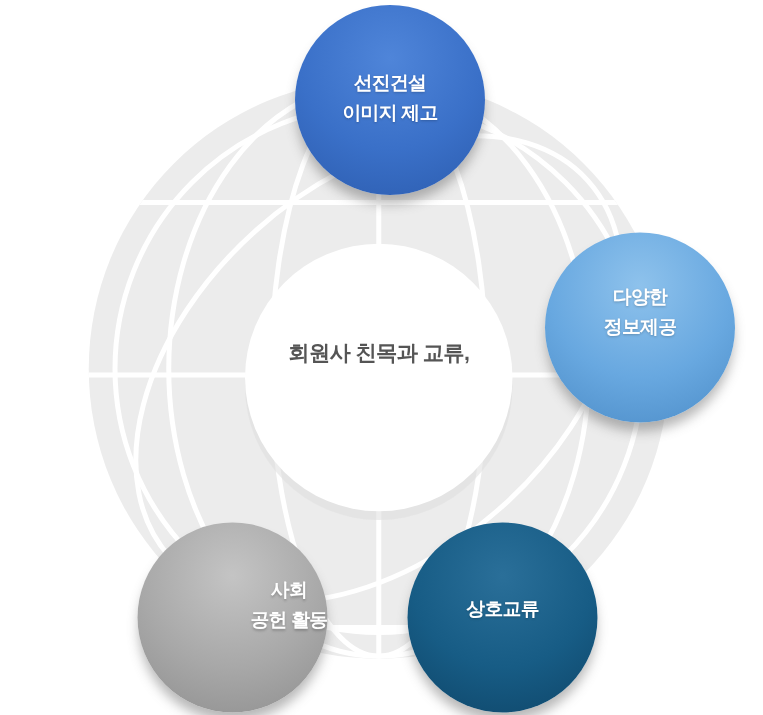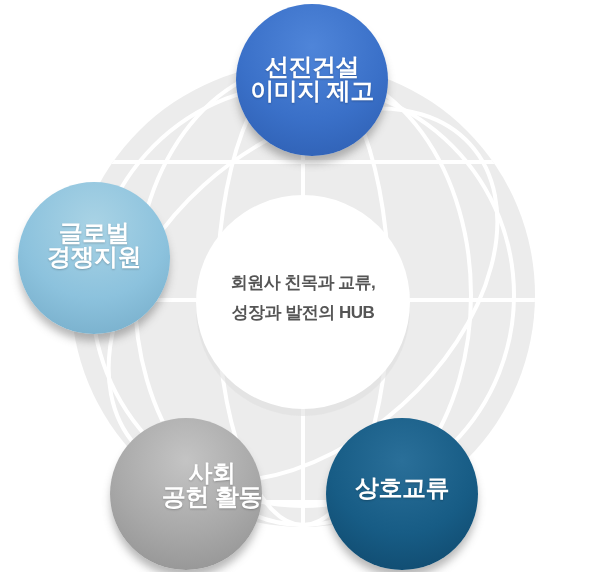--- a/index.html
+++ b/index.html
@@ -28,21 +28,21 @@
   .node{
     position:absolute;
     width:152px;height:152px;
     border-radius:50%;
     display:flex;align-items:center;justify-content:center;
     text-align:center;
     box-shadow:0 8px 9px -1px rgba(95,95,95,0.45);
   }
   .node .label{
     color:#ffffff;
-    font-size:24px;font-weight:bold;
+    font-size:15px;font-weight:bold;
     line-height:24px;
     letter-spacing:-0.5px;
     text-shadow:0 1px 2px rgba(0,0,0,0.22);
   }
   .node .label span{display:block;}
 
   .node-top{
     left:236px;top:4px;
     background:radial-gradient(circle at 50% 28%, #4f85d9 0%, #3a70c8 55%, #2c5cae 100%);
   }
@@ -94,37 +94,36 @@
       <ellipse cx="303" cy="295" rx="86" ry="230"></ellipse>
       <ellipse cx="303" cy="295" rx="168" ry="230"></ellipse>
       <ellipse cx="303" cy="295" rx="225" ry="148" transform="rotate(-42 303 295)"></ellipse>
     </g>
     <circle cx="303" cy="309" r="107" fill="#dedede" opacity="0.55"></circle>
     <circle cx="303" cy="302" r="107" fill="#ffffff"></circle>
   </svg>
 
   <div class="center-text">
     <span>회원사 친목과 교류,</span>
-    <span>성장과 발전의 HUB</span>
   </div>
 
   <div class="node node-top">
     <div class="label">
       <span>선진건설</span>
       <span>이미지 제고</span>
     </div>
   </div>
 
-  <div class="node node-left">
+
+  <div class="node node-right">
     <div class="label">
-      <span>글로벌</span>
-      <span>경쟁지원</span>
+      <span>다양한</span>
+      <span>정보제공</span>
     </div>
   </div>
-
 
   <div class="node node-bottom-left">
     <div class="label">
       <span>사회</span>
       <span>공헌 활동</span>
     </div>
   </div>
 
   <div class="node node-bottom-right">
     <div class="label">

